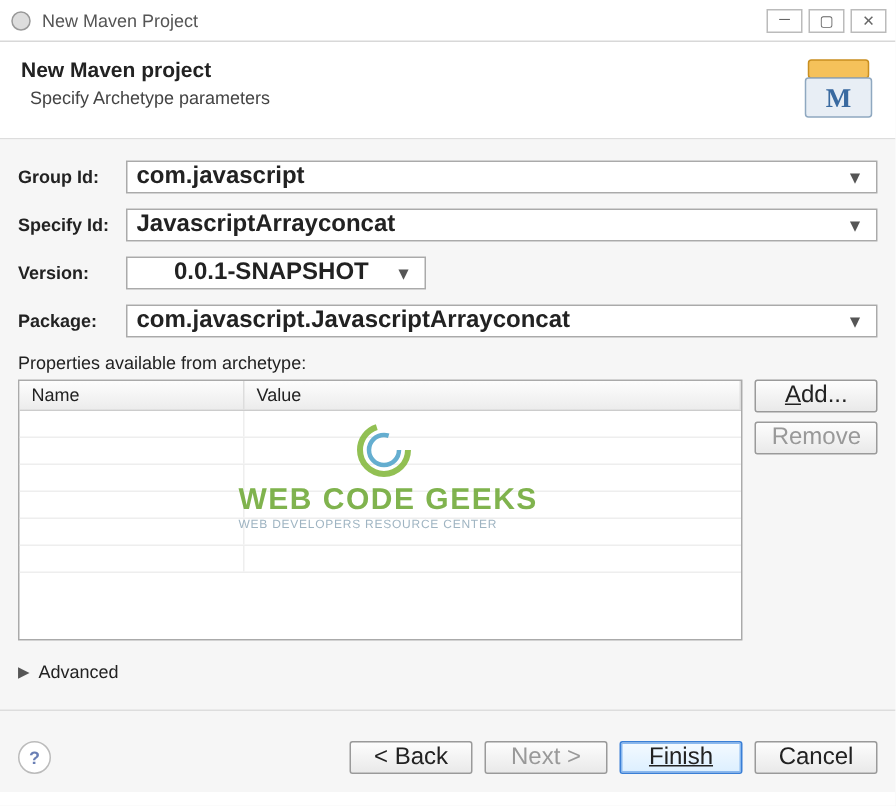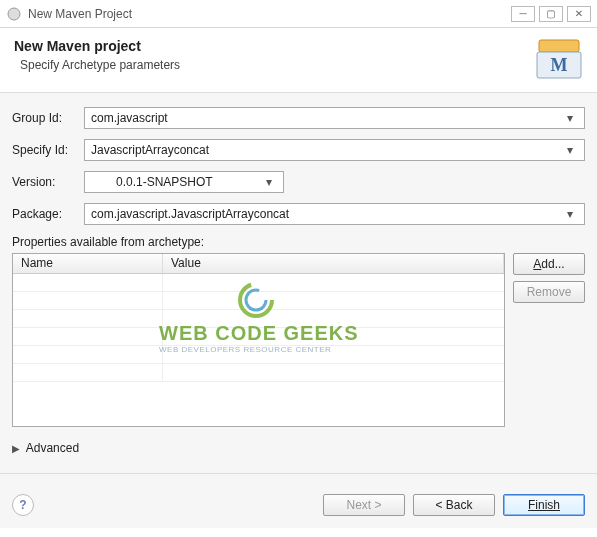--- a/index.html
+++ b/index.html
@@ -48,37 +48,38 @@
     display: flex; align-items: center; justify-content: center;
   }
   .body {
     padding: 14px 12px 8px 12px;
     background: #f6f6f6;
   }
   .form-row {
     display: flex;
     align-items: center;
     margin-bottom: 10px;
+    font-weight: bold;
   }
   .form-row label {
     width: 72px;
     font-size: 12px;
     color: #222;
   }
   .combo {
     flex: 1;
     height: 22px;
     border: 1px solid #aaa;
     background: #fff;
     display: flex;
     align-items: center;
     padding: 0 6px;
     position: relative;
   }
-  .combo .combo-text { flex: 1; font-size: 12px; color: #222; }
+  .combo .combo-text { flex: 1; font-size: 16px; color: #222; }
   .combo .combo-arrow {
     width: 16px;
     display: flex; align-items: center; justify-content: center;
     color: #555;
   }
   .combo.short { flex: 0 0 200px; padding-left: 31px; }
   .section-label { font-size: 12px; margin: 6px 0 4px 0; color: #222; }
   .props-area { display: flex; gap: 8px; }
   .table-wrap {
     flex: 1;
@@ -117,21 +118,21 @@
   }
   .watermark-text { margin-left: 6px; }
   .watermark-main { font-size: 20px; font-weight: 600; color: #6aa62f; letter-spacing: 1px; font-family: Arial, sans-serif;}
   .watermark-sub { font-size: 8px; color: #8fa8b8; letter-spacing: 0.5px; }
   .side-btns { display: flex; flex-direction: column; gap: 6px; }
   .btn {
     height: 22px;
     min-width: 72px;
     border: 1px solid #9a9a9a;
     background: linear-gradient(#fdfdfd,#e9e9e9);
-    font-size: 12px;
+    font-size: 16px;
     color: #222;
     padding: 0 10px;
     display: inline-flex; align-items: center; justify-content: center;
     border-radius: 2px;
   }
   .btn.disabled { color: #999; }
   .expand {
     display: flex; align-items: center;
     margin-top: 14px; margin-bottom: 6px;
     font-size: 12px; color: #222;
@@ -283,17 +284,18 @@
     <span class="caret">▶</span>
     <span>Advanced</span>
   </div>
 
   <div class="divider"></div>
 </div>
 
 <div class="footer">
   <div class="help-icon">?</div>
   <div class="footer-btns">
+    <button class="btn">&lt; Back</button>
     <button class="btn disabled">Next &gt;</button>
-    <button class="btn">&lt; Back</button>
     <button class="btn primary">Finish</button>
+    <button class="btn">Cancel</button>
   </div>
 </div>
 
 </body></html>

